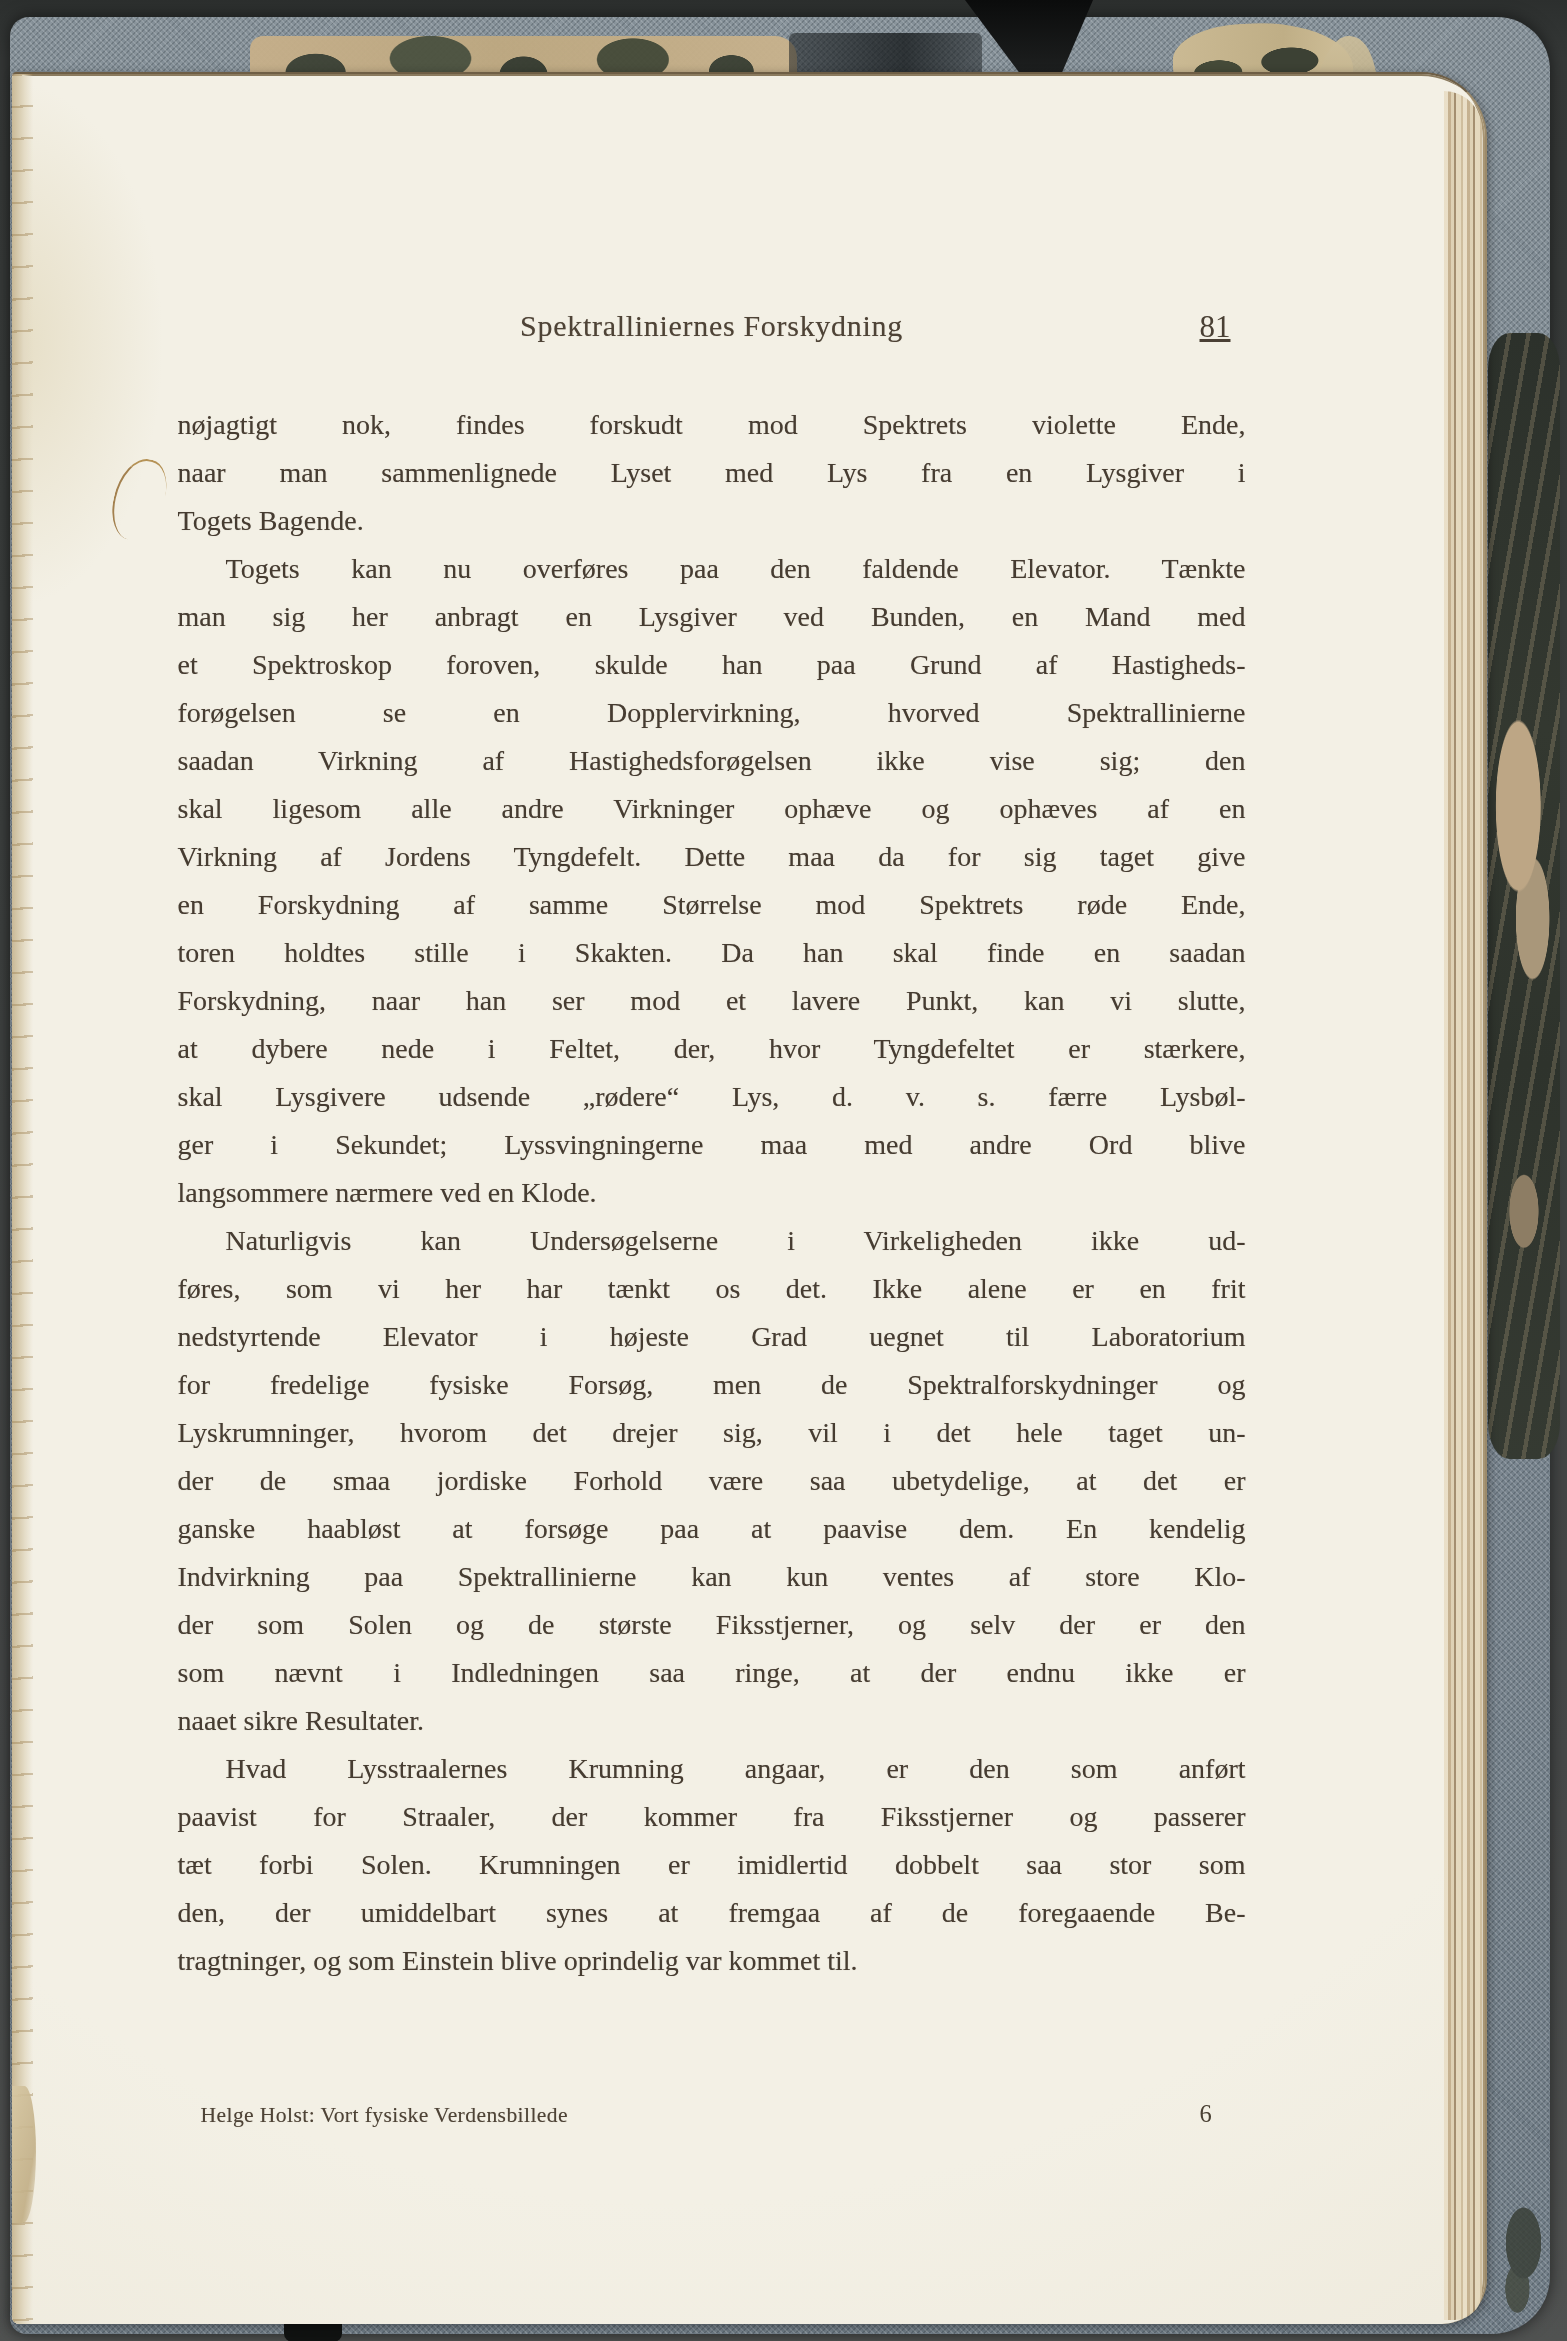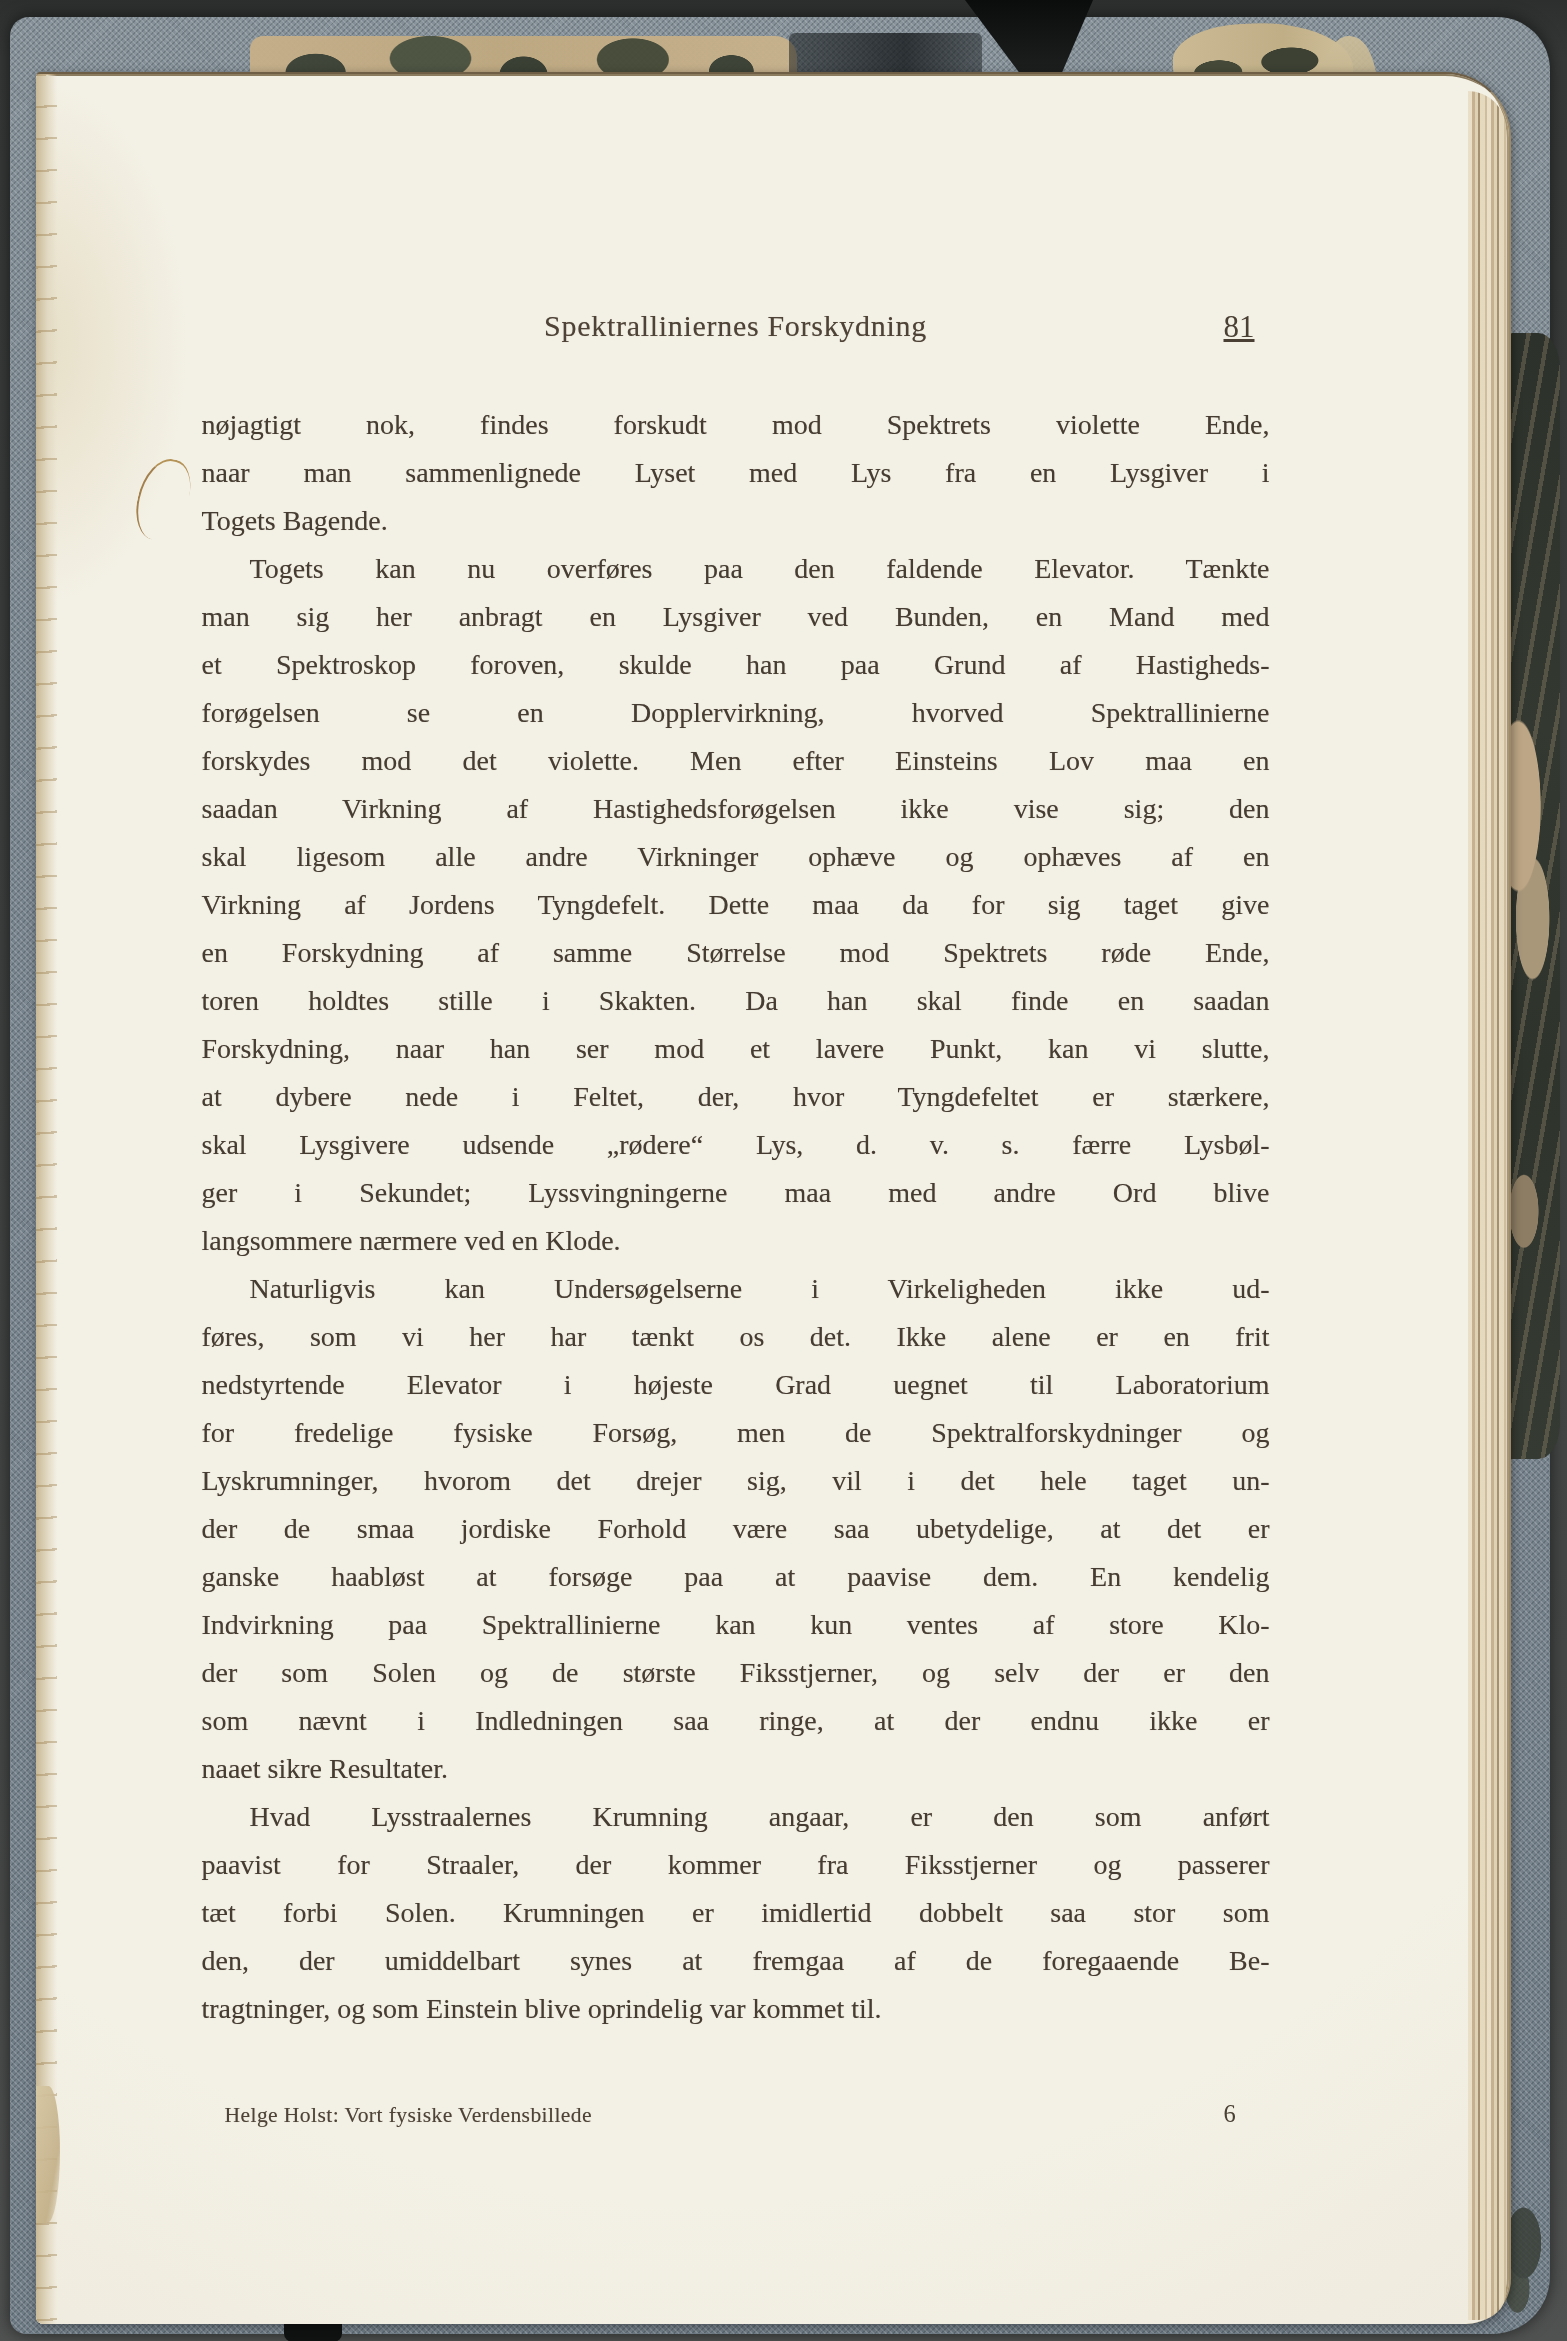--- a/index.html
+++ b/index.html
@@ -124,21 +124,21 @@
   }
   
   .hair{
     position:absolute;left:102px;top:384px;width:48px;height:81px;
     border-left:2.2px solid #a3804e;border-top:2.9px solid #b59256;
     border-radius:55% 40% 0 45%;
     transform:rotate(12deg);
   }
 
   
-  .ink{color:#463c31;margin-left:24px;}
+  .ink{color:#463c31;}
   .header-row{position:absolute;left:166px;top:235px;width:1068px;height:40px;}
   .header-title{
     position:absolute;left:0;width:100%;text-align:center;
     font-size:30px;letter-spacing:0.7px;color:#4e4336;
     text-shadow:0 0 0.7px rgba(78,67,54,.45);
   }
   .page-number{
     position:absolute;left:994px;top:0;width:87px;text-align:center;
     font-size:31px;color:#4a4034;text-decoration:underline;
   }
@@ -187,21 +187,20 @@
 
     <div class="body-text">
 
     <div class="line">nøjagtigt nok, findes forskudt mod Spektrets violette Ende,</div>
         <div class="line">naar man sammenlignede Lyset med Lys fra en Lysgiver i</div>
         <div class="line end">Togets Bagende.</div>
         <div class="line indent">Togets kan nu overføres paa den faldende Elevator. Tænkte</div>
         <div class="line">man sig her anbragt en Lysgiver ved Bunden, en Mand med</div>
         <div class="line">et Spektroskop foroven, skulde han paa Grund af Hastigheds-</div>
         <div class="line">forøgelsen se en Dopplervirkning, hvorved Spektrallinierne</div>
-        <div class="line">forskydes mod det violette. Men efter Einsteins Lov maa en</div>
         <div class="line">saadan Virkning af Hastighedsforøgelsen ikke vise sig; den</div>
         <div class="line">skal ligesom alle andre Virkninger ophæve og ophæves af en</div>
         <div class="line">Virkning af Jordens Tyngdefelt. Dette maa da for sig taget give</div>
         <div class="line">en Forskydning af samme Størrelse mod Spektrets røde Ende,</div>
         <div class="line">toren holdtes stille i Skakten. Da han skal finde en saadan</div>
         <div class="line">Forskydning, naar han ser mod et lavere Punkt, kan vi slutte,</div>
         <div class="line">at dybere nede i Feltet, der, hvor Tyngdefeltet er stærkere,</div>
         <div class="line">skal Lysgivere udsende „rødere“ Lys, d. v. s. færre Lysbøl-</div>
         <div class="line">ger i Sekundet; Lyssvingningerne maa med andre Ord blive</div>
         <div class="line end">langsommere nærmere ved en Klode.</div>

